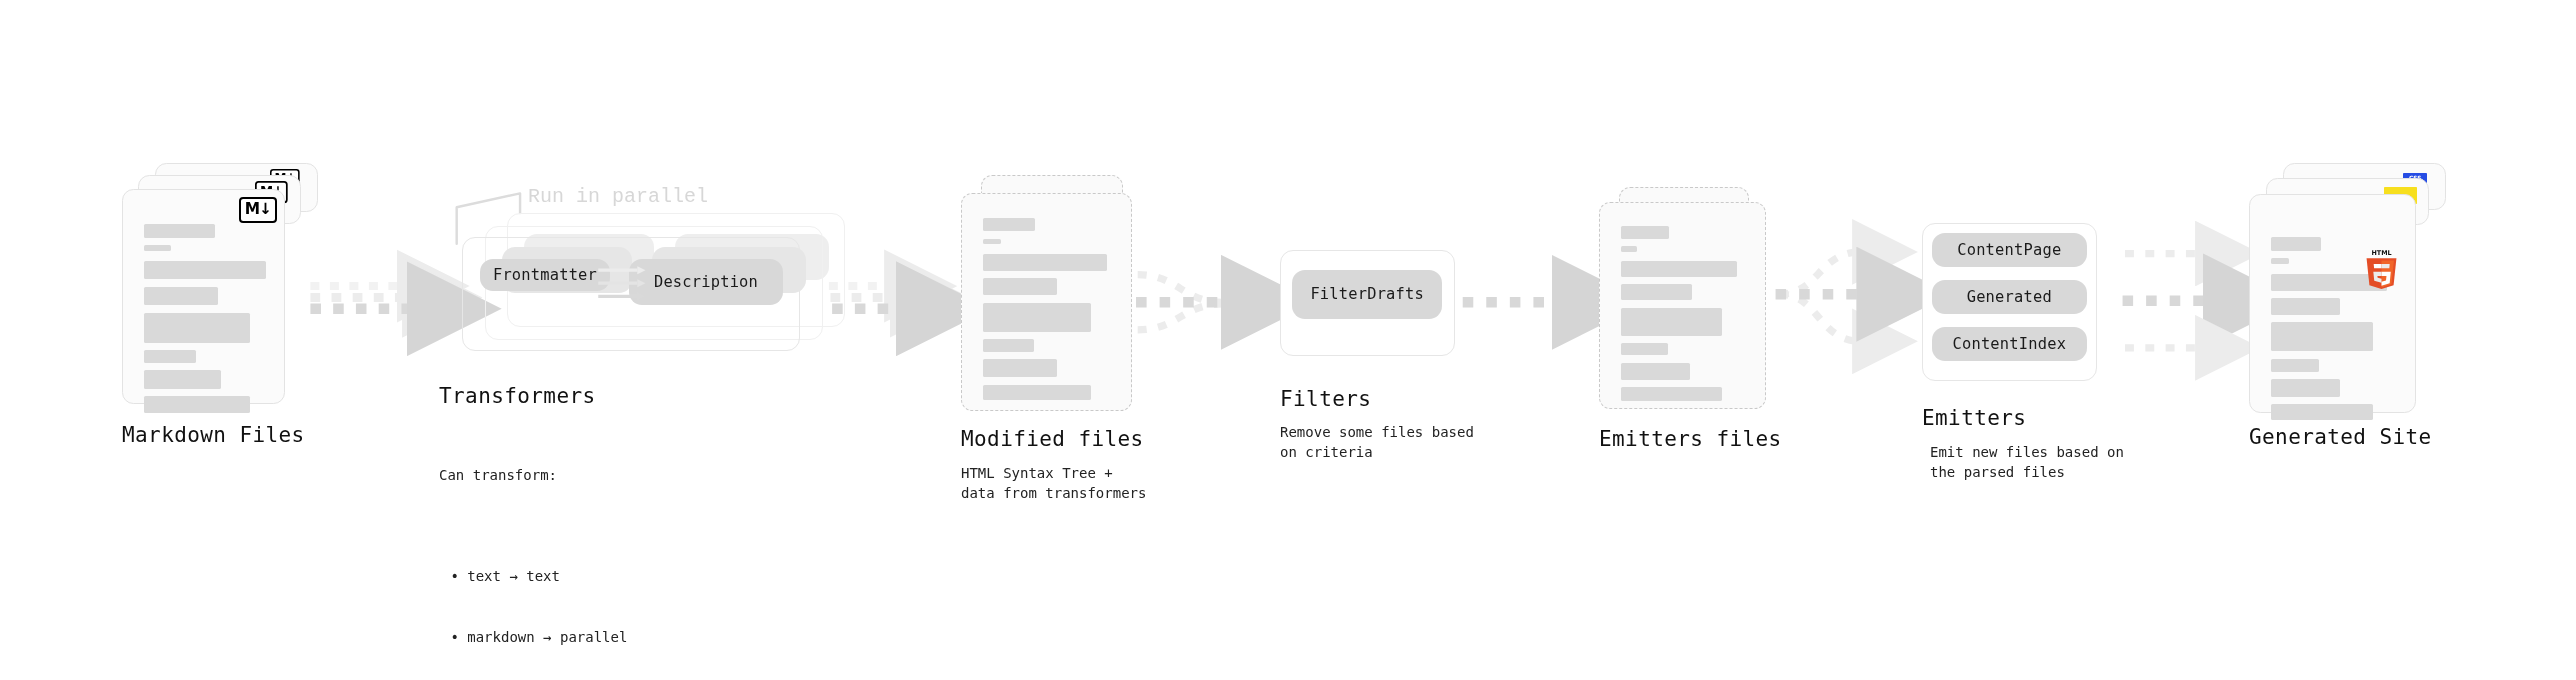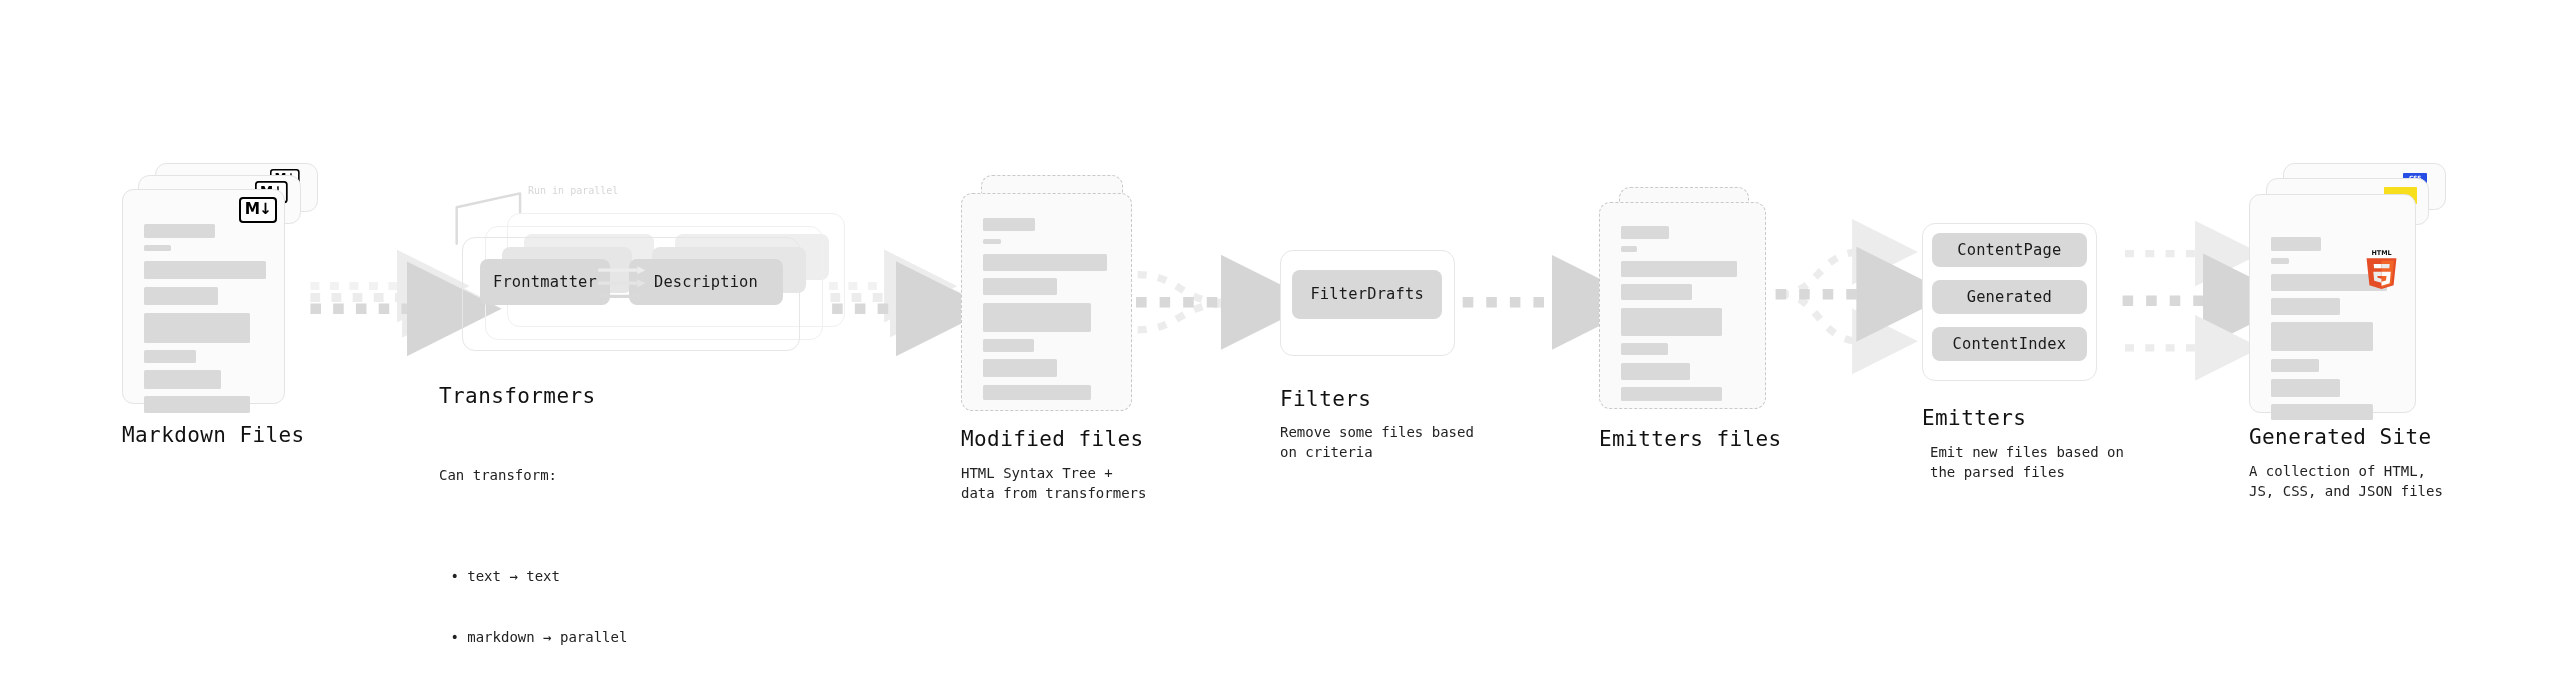--- a/index.html
+++ b/index.html
@@ -52,39 +52,39 @@
   
   .group-box{
     position:absolute;box-sizing:border-box;
     background:#ffffff;
     border:1.6px solid #e6e6e6;
     border-radius:13px;
   }
   .group-box.ghost{background:rgba(255,255,255,0.0);border-color:#f0f0f0;}
   .chip{
     position:absolute;box-sizing:border-box;
-    background:#d8d8d8;border-radius:8px;
+    background:#d8d8d8;border-radius:13px;
     display:flex;align-items:center;justify-content:center;
     font-size:15.4px;color:#1a1a1a;white-space:nowrap;
     letter-spacing:0.2px;
   }
   .chip.ghost1{background:#e6e6e6;}
   .chip.ghost2{background:#eeeeee;}
 
   
   .title{
     position:absolute;
     font-size:21px;color:#111;white-space:nowrap;letter-spacing:0.4px;
   }
   .sub{
     position:absolute;
     font-size:14px;color:#222;line-height:1.45;white-space:pre;
   }
   .paralabel{
-    position:absolute;font-size:10px;color:#d7d7d7;white-space:nowrap;
+    position:absolute;font-size:20px;color:#d7d7d7;white-space:nowrap;font-family:Liberation Mono, monospace;
   }
   .bullets{margin:0;padding:0;list-style:none;}
   .bullets li{white-space:pre;}
 
   
   .svg-layer{position:absolute;left:0;top:0;width:2576px;height:681px;pointer-events:none;}
 </style>
 </head>
 <body>
 
@@ -176,21 +176,21 @@
     <div class="group-box ghost" style="left:68px;top:26px;width:338px;height:114px;"></div>
     <div class="chip ghost2" style="left:85px;top:47px;width:130px;height:46px;"></div>
     <div class="chip ghost2" style="left:236px;top:47px;width:154px;height:46px;"></div>
 
     <div class="group-box ghost" style="left:46px;top:39px;width:338px;height:114px;"></div>
     <div class="chip ghost1" style="left:63px;top:60px;width:130px;height:46px;"></div>
     <div class="chip ghost1" style="left:213px;top:60px;width:154px;height:46px;"></div>
 
     <div class="group-box" style="left:23px;top:50px;width:338px;height:114px;background:transparent;"></div>
 
-    <div class="chip" style="left:41px;top:72px;width:130px;height:46px;">Frontmatter</div>
+    <div class="chip" style="left:41px;top:72px;width:130px;height:32px;">Frontmatter</div>
     <div class="chip" style="left:190px;top:72px;width:154px;height:46px;">Description</div>
 
     <svg width="57" height="49" style="position:absolute;left:156px;top:75px;" viewBox="0 0 70 60">
       <path d="M4,10 L52,10" stroke="#ececec" stroke-width="4" fill="none"></path>
       <path d="M52,5 L62,10 L52,15 z" fill="#ececec"></path>
       <path d="M4,26 L52,26" stroke="#e4e4e4" stroke-width="4" fill="none"></path>
       <path d="M52,21 L62,26 L52,31 z" fill="#e4e4e4"></path>
       <path d="M4,42 L52,42" stroke="#d9d9d9" stroke-width="4" fill="none"></path>
       <path d="M52,37 L62,42 L52,47 z" fill="#d9d9d9"></path>
     </svg>
@@ -293,18 +293,16 @@
           <text x="26" y="10" font-size="9" font-weight="bold" text-anchor="middle" font-family="DejaVu Sans, sans-serif" fill="#111">HTML</text>
           <path d="M5,14 L47,14 L43,52 L26,57 L9,52 z" fill="#e44d26"></path>
           <path d="M26,17 L26,55 L40,50.5 L43.5,17 z" fill="#f16529"></path>
           <path d="M26,22 L15,22 L15.6,28 L26,28 L26,22 M26,33 L26,39 L33,39 L32.3,45 L26,46.8 L26,52.5 L37.5,49 L39,33 z" fill="#ffffff"></path>
           <path d="M26,22 L37.5,22 L37,28 L26,28 M26,33 L14.5,33 L15.8,45.5 L26,48.5 L26,42.8 L20.6,41.2 L20.2,39 L26,39 z" fill="#ebebeb"></path>
         </svg>
       </div>
     </div>
 
     <div class="title" style="left:0px;top:262px;">Generated Site</div>
-    <div class="sub" style="left:0px;top:298px;">A collection of HTML,
-JS, CSS, and JSON files</div>
   </div>
 
 </div>
 
 
 </body></html>

